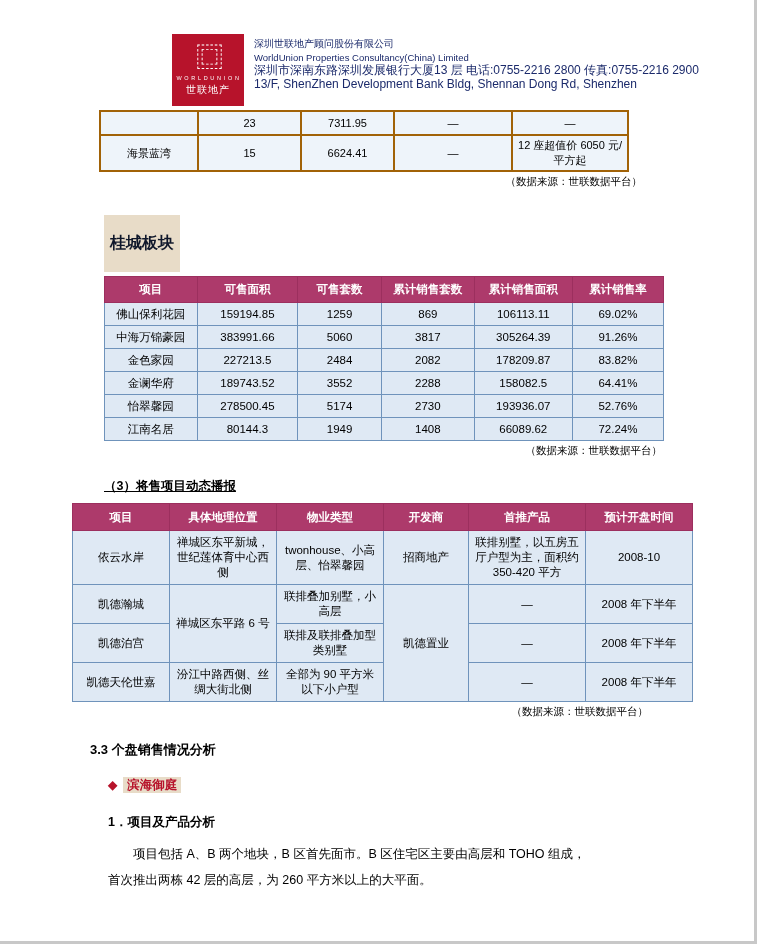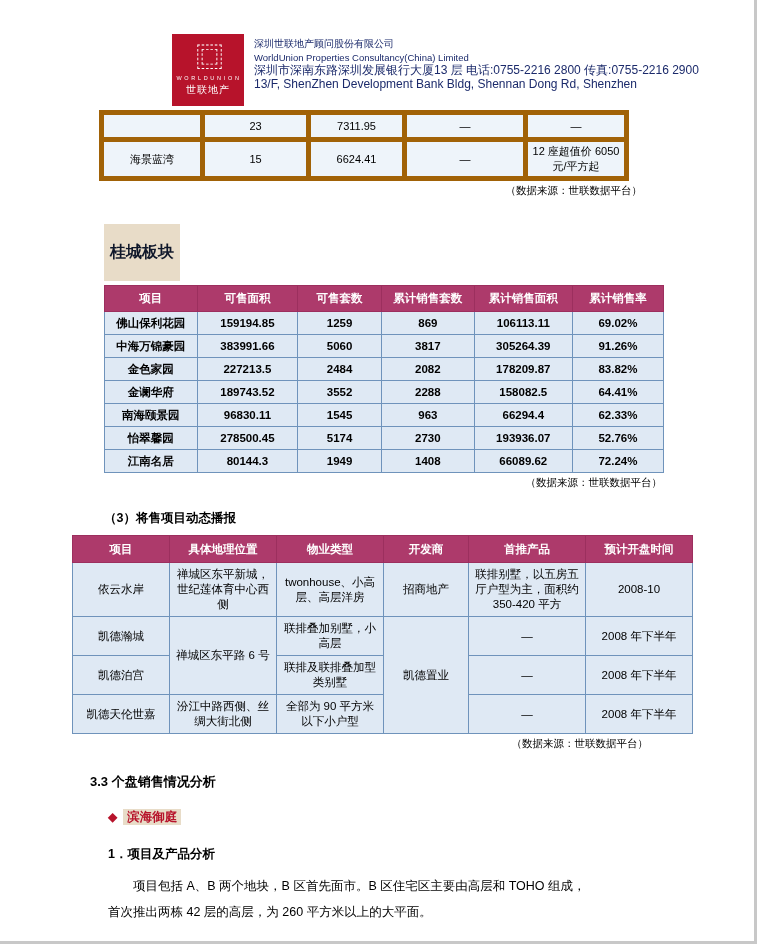--- a/index.html
+++ b/index.html
@@ -82,21 +82,21 @@
   table {
     border-collapse: collapse;
     font-size: 11px;
   }
   .tbl-top {
     width: 530px;
     margin-left: 27px;
     margin-top: 4px;
   }
   .tbl-top td {
-    border: 5px solid #a16207;
+    border: 2px solid #a16207;
     text-align: center;
     padding: 2px 3px;
     height: 18px;
     background: #eef4fa;
     color: #000;
   }
   .tbl-top td.wide { text-align: center; }
 
   .src-note {
     text-align: right;
@@ -132,28 +132,28 @@
     padding: 2px 4px;
     text-align: center;
   }
   .tbl-guicheng td {
     border: 1px solid #6f93bb;
     background: #dfe9f4;
     text-align: center;
     height: 20px;
     padding: 1px 8px;
     font-size: 11.5px;
-    font-weight: bold;
   }
 
   .heading3 {
     font-size: 12.5px;
     font-weight: bold;
     margin-top: 20px;
     margin-left: 32px;
+    text-decoration: underline;
   }
 
   .tbl-plan {
     width: 582px;
     margin-left: 0px;
     margin-top: 8px;
     table-layout: fixed;
   }
   .tbl-plan th {
     background: #ad3a6b;
@@ -294,28 +294,20 @@
         </tr>
         <tr>
           <td>金谰华府</td>
           <td>189743.52</td>
           <td>3552</td>
           <td>2288</td>
           <td>158082.5</td>
           <td>64.41%</td>
         </tr>
         <tr>
-          <td>南海颐景园</td>
-          <td>96830.11</td>
-          <td>1545</td>
-          <td>963</td>
-          <td>66294.4</td>
-          <td>62.33%</td>
-        </tr>
-        <tr>
           <td>怡翠馨园</td>
           <td>278500.45</td>
           <td>5174</td>
           <td>2730</td>
           <td>193936.07</td>
           <td>52.76%</td>
         </tr>
         <tr>
           <td>江南名居</td>
           <td>80144.3</td>
@@ -338,21 +330,21 @@
           <th style="width:100px">物业类型</th>
           <th style="width:78px">开发商</th>
           <th style="width:110px">首推产品</th>
           <th style="width:100px">预计开盘时间</th>
         </tr>
       </thead>
       <tbody>
         <tr>
           <td>依云水岸</td>
           <td>禅城区东平新城，世纪莲体育中心西侧</td>
-          <td>twonhouse、小高层、高层洋房</td>
+          <td>twonhouse、小高层、怡翠馨园</td>
           <td>招商地产</td>
           <td>联排别墅，以五房五厅户型为主，面积约 350-420 平方</td>
           <td>2008-10</td>
         </tr>
         <tr>
           <td>凯德瀚城</td>
           <td rowspan="2">禅城区东平路 6 号</td>
           <td>联排叠加别墅，小高层</td>
           <td rowspan="3">凯德置业</td>
           <td>—</td>

